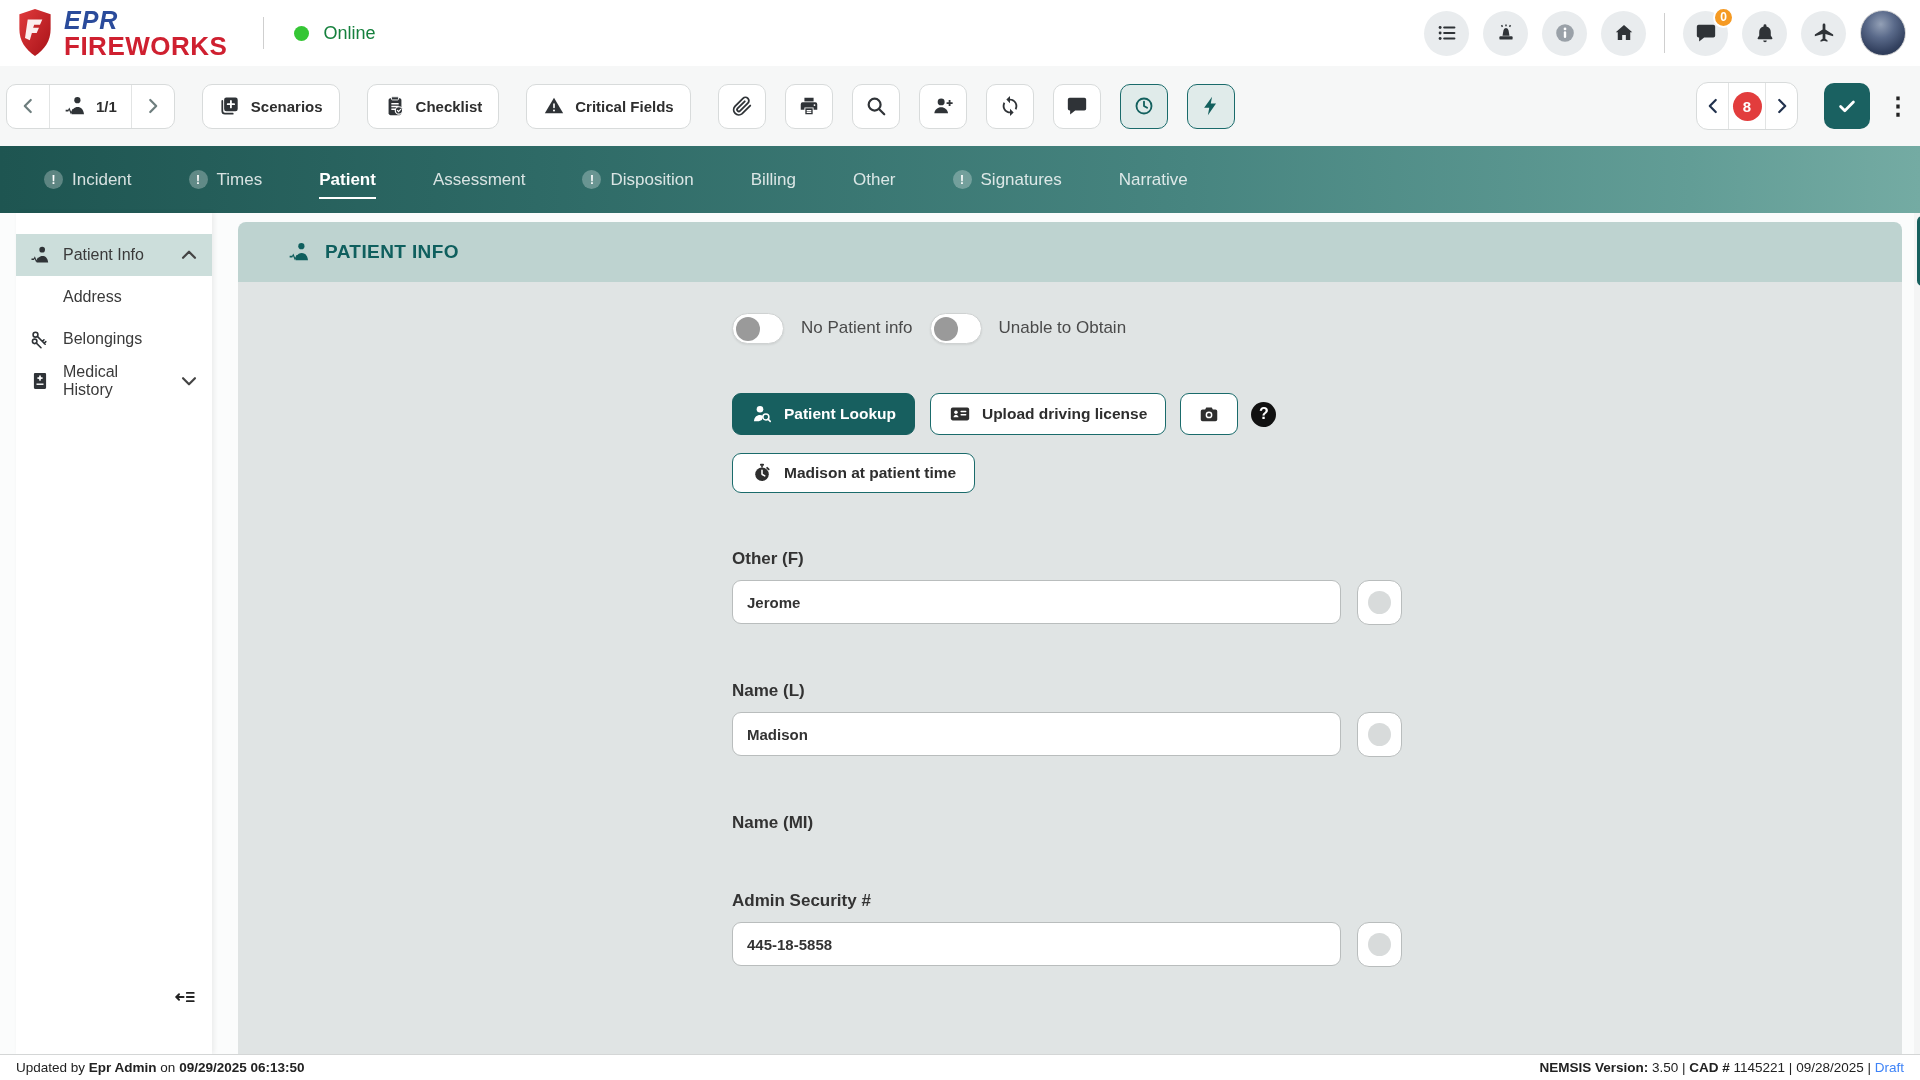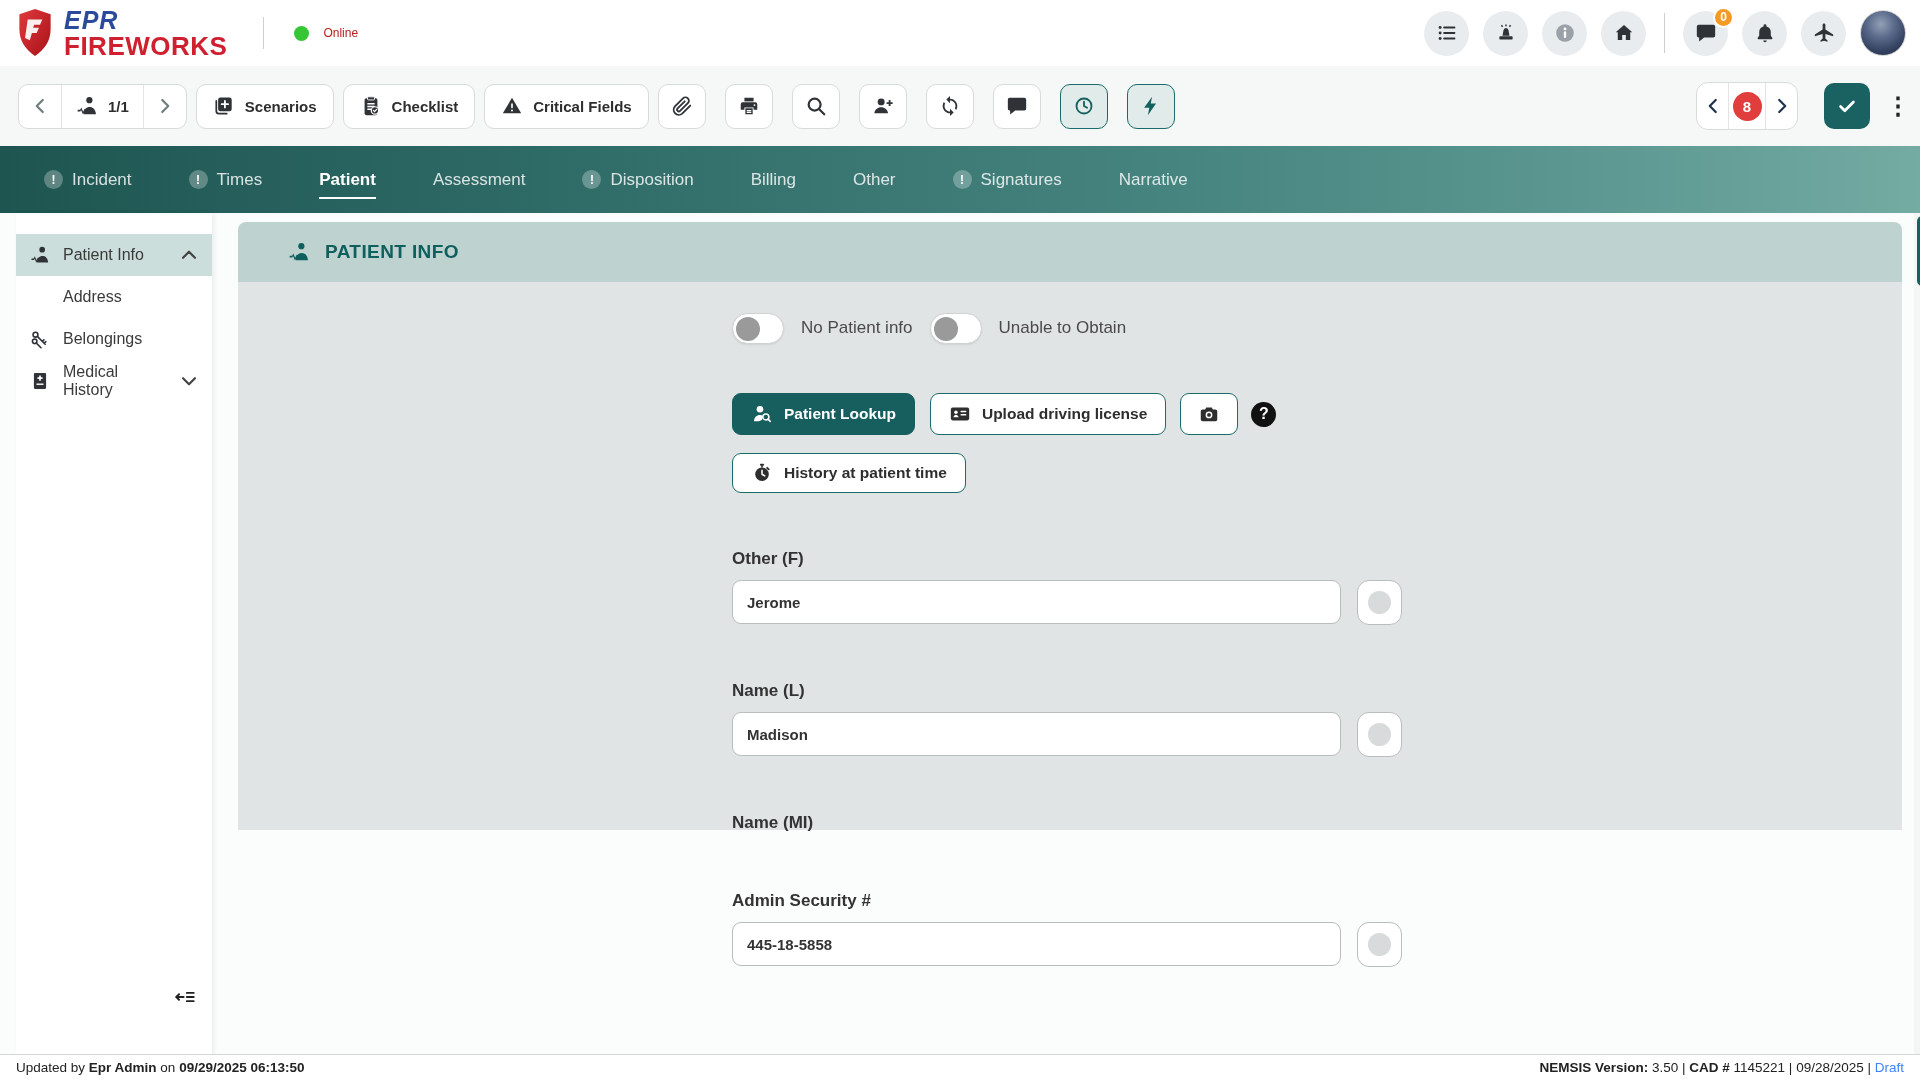--- a/index.html
+++ b/index.html
@@ -11,38 +11,38 @@
   .topbar { position:absolute; left:0; top:0; width:1920px; height:66px; background:#fff;
     display:flex; align-items:center; }
   .logo { display:flex; align-items:center; gap:8px; padding-left:14px; }
   .logo svg { width:42px; height:50px; }
   .logo-text { line-height:1; }
   .logo-epr { font-style:italic; font-weight:bold; font-size:25px; color:#2a4b9b; letter-spacing:1px; }
   .logo-fw { font-weight:bold; font-size:26px; color:#cf2030; letter-spacing:.5px; }
   .v-div { width:1px; height:32px; background:#cfcfcf; margin:0 0 0 36px; }
   .online { display:flex; align-items:center; gap:14px; margin-left:30px; }
   .online-dot { width:15px; height:15px; border-radius:50%; background:#35c635; }
-  .online-label { font-size:12px; color:#b91c1c; }
+  .online-label { font-size:18px; color:#15803d; }
   .hdr-icons { position:absolute; right:14px; top:0; height:66px; display:flex; align-items:center; gap:14px; }
   .circle-btn { position:relative; width:45px; height:45px; border-radius:50%; background:#e9ecee;
     display:flex; align-items:center; justify-content:center; color:#2f3337; cursor:pointer; }
   .circle-btn svg { width:23px; height:23px; }
   .circle-btn.muted { color:#9aa1a8; }
   .hdr-div { width:1px; height:40px; background:#cfcfcf; margin:0 4px; }
   .badge { position:absolute; top:-4px; right:-6px; min-width:21px; height:21px; border-radius:50%;
     background:#f59a23; color:#fff; font-size:12px; font-weight:bold; display:flex; align-items:center;
     justify-content:center; border:2px solid #fff; }
   .avatar { width:46px; height:46px; border-radius:50%; cursor:pointer;
     background:radial-gradient(circle at 45% 30%, #93a0b6 0%, #5a6a8a 35%, #33415f 70%, #202c47 100%);
     border:1px solid #d7d7d7; }
 
   
   .toolbar { position:absolute; left:0; top:66px; width:1920px; height:80px; background:#f6f7f7;
     display:flex; align-items:center; }
-  .tb-left { display:flex; align-items:flex-end; gap:9px; padding-left:18px; }
+  .tb-left { display:flex; align-items:flex-end; gap:27px; padding-left:6px; }
   .seg { display:flex; align-items:stretch; height:45px; background:#fff; border:1px solid #d8dbdb;
     border-radius:10px; overflow:hidden; }
   .seg > * { display:flex; align-items:center; justify-content:center; }
   .seg .seg-btn { width:42px; color:#6e7e7e; cursor:pointer; }
   .seg .seg-mid { border-left:1px solid #e2e4e4; border-right:1px solid #e2e4e4; padding:0 14px;
     gap:10px; font-weight:bold; font-size:15px; color:#2e2e2e; }
   .seg svg { width:19px; height:19px; }
   .seg .seg-mid svg { width:22px; height:22px; color:#2f3337; }
   .tb-btn { height:45px; background:#fff; border:1px solid #d8dbdb; border-radius:10px; cursor:pointer;
     display:flex; align-items:center; gap:10px; padding:0 16px; font-size:15px; font-weight:bold; color:#2e2e2e; }
@@ -92,21 +92,21 @@
   .side-item .s-chev { width:16px; height:16px; color:#444; }
   .side-item .s-chev svg { width:16px; height:16px; }
   .collapse-btn { position:absolute; left:158px; bottom:46px; width:24px; height:22px; color:#222; cursor:pointer; }
   .collapse-btn svg { width:22px; height:22px; }
 
   .panel { position:absolute; left:222px; top:9px; width:1664px; height:832px; }
   .panel-head { height:60px; background:#bed3d0; border-radius:8px 8px 0 0; display:flex;
     align-items:center; gap:15px; padding-left:50px; }
   .panel-head svg { width:25px; height:25px; color:#0f5f5e; }
   .panel-title { font-size:19px; font-weight:bold; color:#0f5f5e; letter-spacing:.4px; }
-  .panel-body { position:relative; height:548px; background:#e0e4e4; }
+  .panel-body { position:relative; height:772px; background:#e0e4e4; }
   .content-col { position:absolute; left:494px; top:0; width:700px; }
 
   .toggles-row { display:flex; align-items:center; margin-top:30px; height:32px; }
   .toggle { width:52px; height:31px; background:#fff; border:1px solid #cfd2d2; border-radius:17px;
     position:relative; cursor:pointer; flex:0 0 52px; box-shadow:0 1px 2px rgba(0,0,0,.08); }
   .toggle .knob { position:absolute; left:3px; top:3px; width:24px; height:24px; border-radius:50%;
     background:#9a9a9a; }
   .toggle-label { font-size:17px; color:#4a4a4a; margin:0 17px 0 17px; }
 
   .btn-row { display:flex; align-items:center; }
@@ -572,21 +572,21 @@
                   <svg viewBox="0 0 24 24" style="width: 100%; height: 100%;">
                     <rect x="9.8" y="1.8" width="4.4" height="2.3" rx="1" fill="currentColor"></rect>
                     <rect x="11.1" y="3.6" width="1.8" height="2.4" fill="currentColor"></rect>
                     <circle cx="12" cy="13.4" r="7.4" fill="currentColor"></circle>
                     <g stroke="#fff" stroke-width="1.7" stroke-linecap="round">
                       <path d="M12 13.4V9M12 13.4l3 1.8"></path>
                     </g>
                     <path d="M17.6 6.3l1.7 1.7" stroke="currentColor" stroke-width="2" stroke-linecap="round"></path>
                   </svg>
                 </span>
-              <span>History at patient time</span>
+              <span>Madison at patient time</span>
             </button>
           </div>
 
           <div id="fields">
               <div class="field-block">
                 <div class="field-label">Other (F)</div>
                 <div class="field-row">
                   <input class="field-input" type="text" readonly="" value="Jerome" style="">
                   <div class="field-action">
                     <span class="dot"></span>

